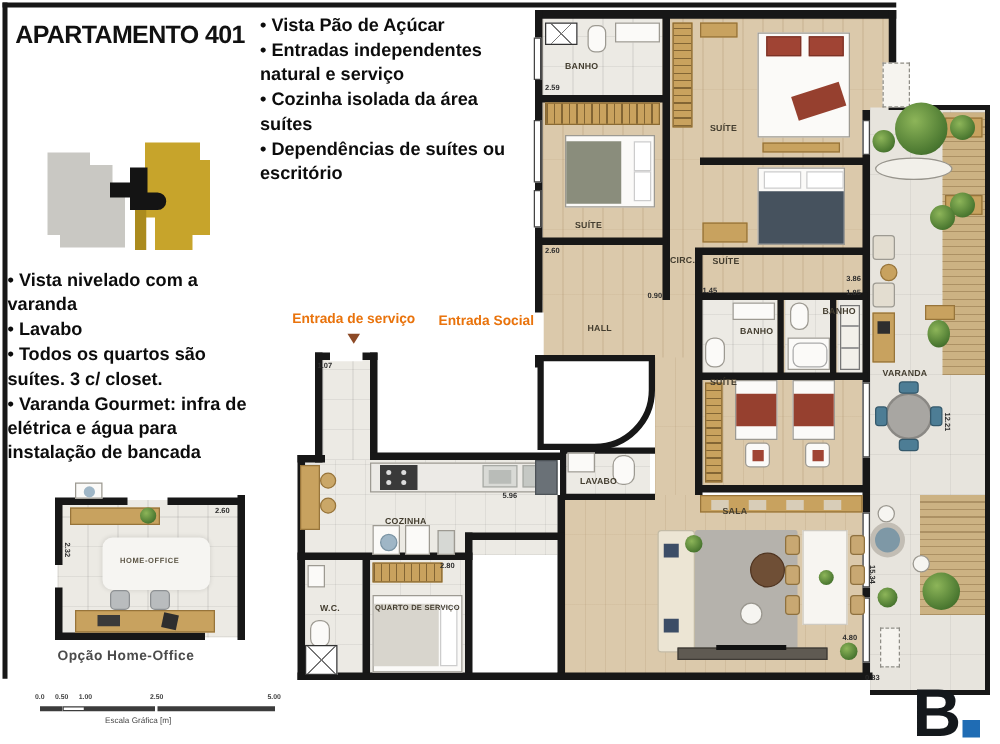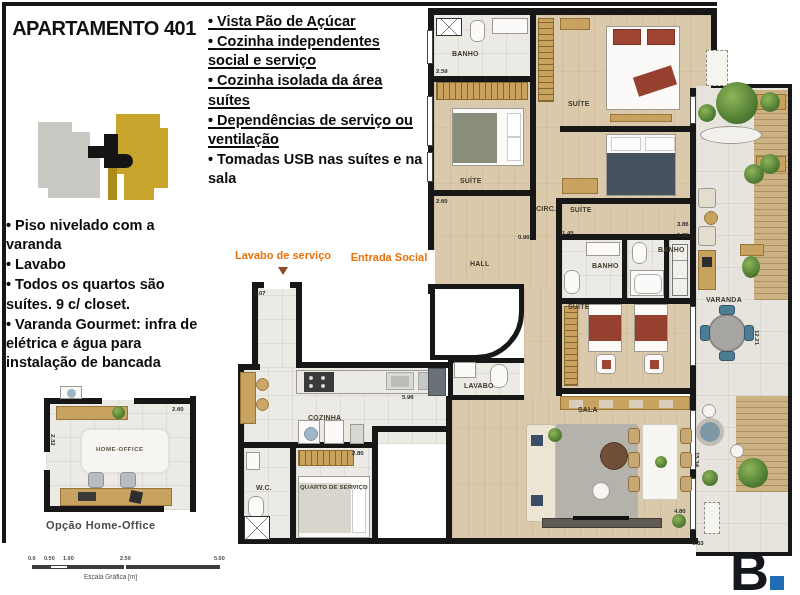--- a/index.html
+++ b/index.html
@@ -42,21 +42,21 @@
   .lbl.small{font-size:6px}
   .dim{position:absolute;font-size:6px;font-weight:bold;color:#2c2c2c;white-space:nowrap}
   .dim.v{transform:rotate(90deg);transform-origin:left top}
   .header{position:absolute;left:4px;top:18px;width:200px;text-align:center}
   .header .t{font-size:20px;font-weight:800;letter-spacing:-.5px;line-height:1.05}
   .header .s{font-size:16px;font-weight:400;margin-top:3px;letter-spacing:-.3px}
   .header .a{font-size:15px;font-weight:800;margin-top:5px}
   .feat{list-style:none;margin:0;padding:0;font-size:14.5px;font-weight:bold;line-height:1.32;color:#0c0c0c}
   .feat li{margin:0 0 1px 0}
   .feat li::before{content:"• "}
-  .feat li.u{text-decoration:underline;text-decoration-thickness:1.5px;text-underline-offset:2px}
+  .feat li.u{text-decoration-thickness:1.5px;text-underline-offset:2px}
   .entr{position:absolute;font-size:11px;font-weight:bold;color:#e9730c;white-space:nowrap;text-align:center}
   .arr-d{position:absolute;width:0;height:0;border-left:5px solid transparent;
          border-right:5px solid transparent;border-top:8px solid #8d4a26}
   .arr-r{position:absolute;width:0;height:0;border-top:5px solid transparent;
          border-bottom:5px solid transparent;border-left:8px solid #8d4a26}
   .dashedbox{position:absolute;border:1px dashed #8f8d86;background:#f6f4ef;box-sizing:border-box}
   .shelf3{position:absolute;background:#f2f0ea;border:1px solid #777;box-sizing:border-box;
           background-image:repeating-linear-gradient(0deg,transparent 0 32%,#999 32% 35%)}
   
   .tick{position:absolute;font-size:5.5px;font-weight:bold;color:#444}
@@ -80,33 +80,32 @@
 
 <svg class="abs" style="left:28px;top:112px" width="150" height="94" viewBox="0 0 150 94">
   <path d="M10,10 h34 v10 h18 v18 h10 v48 h-52 v-10 h-10 z" fill="#c9c8c3"></path>
   <path d="M88,2 h44 v14 h8 v60 h-14 v12 h-30 v-26 h-8 z" fill="#c7a42b"></path>
   <rect x="80" y="30" width="9" height="58" fill="#ab8b1e"></rect>
   <path d="M60,34 h16 v-12 h14 v20 h8 a7,7 0 0 1 0,14 h-22 v-10 h-16 z" fill="#141414"></path>
 </svg>
 
 <ul class="feat abs" style="left:208px;top:12px;width:216px">
   <li class="u">Vista Pão de Açúcar</li>
-  <li class="u">Cozinha independentes social e serviço</li>
+  <li class="u">Entradas independentes natural e serviço</li>
   <li class="u">Cozinha isolada da área suítes</li>
-  <li class="u">Dependências de serviço ou ventilação</li>
-  <li>Tomadas USB nas suítes e na sala</li>
+  <li class="u">Dependências de suítes ou escritório</li>
 </ul>
 <ul class="feat abs" style="left:6px;top:216px;width:202px">
-  <li>Piso nivelado com a varanda</li>
+  <li>Vista nivelado com a varanda</li>
   <li>Lavabo</li>
-  <li>Todos os quartos são suítes. 9 c/ closet.</li>
+  <li>Todos os quartos são suítes. 3 c/ closet.</li>
   <li>Varanda Gourmet: infra de elétrica e água para instalação de bancada</li>
 </ul>
 
-<div class="entr" style="left:226px;top:249px;width:114px">Lavabo de serviço</div>
+<div class="entr" style="left:226px;top:249px;width:114px">Entrada de serviço</div>
 <div class="arr-d" style="left:278px;top:267px"></div>
 <div class="entr" style="left:348px;top:251px;width:82px">Entrada Social</div>
 <div class="arr-r" style="left:432px;top:259px"></div>
 
 <div class="wood" style="left:434px;top:14px;width:278px;height:226px"></div>
 <div class="wood" style="left:434px;top:196px;width:122px;height:96px"></div>
 <div class="wood" style="left:524px;top:286px;width:32px;height:112px"></div>
 <div class="wood" style="left:562px;top:240px;width:128px;height:150px"></div>
 <div class="wood" style="left:452px;top:396px;width:246px;height:144px"></div>
 <div class="tile" style="left:434px;top:14px;width:96px;height:64px"></div>

